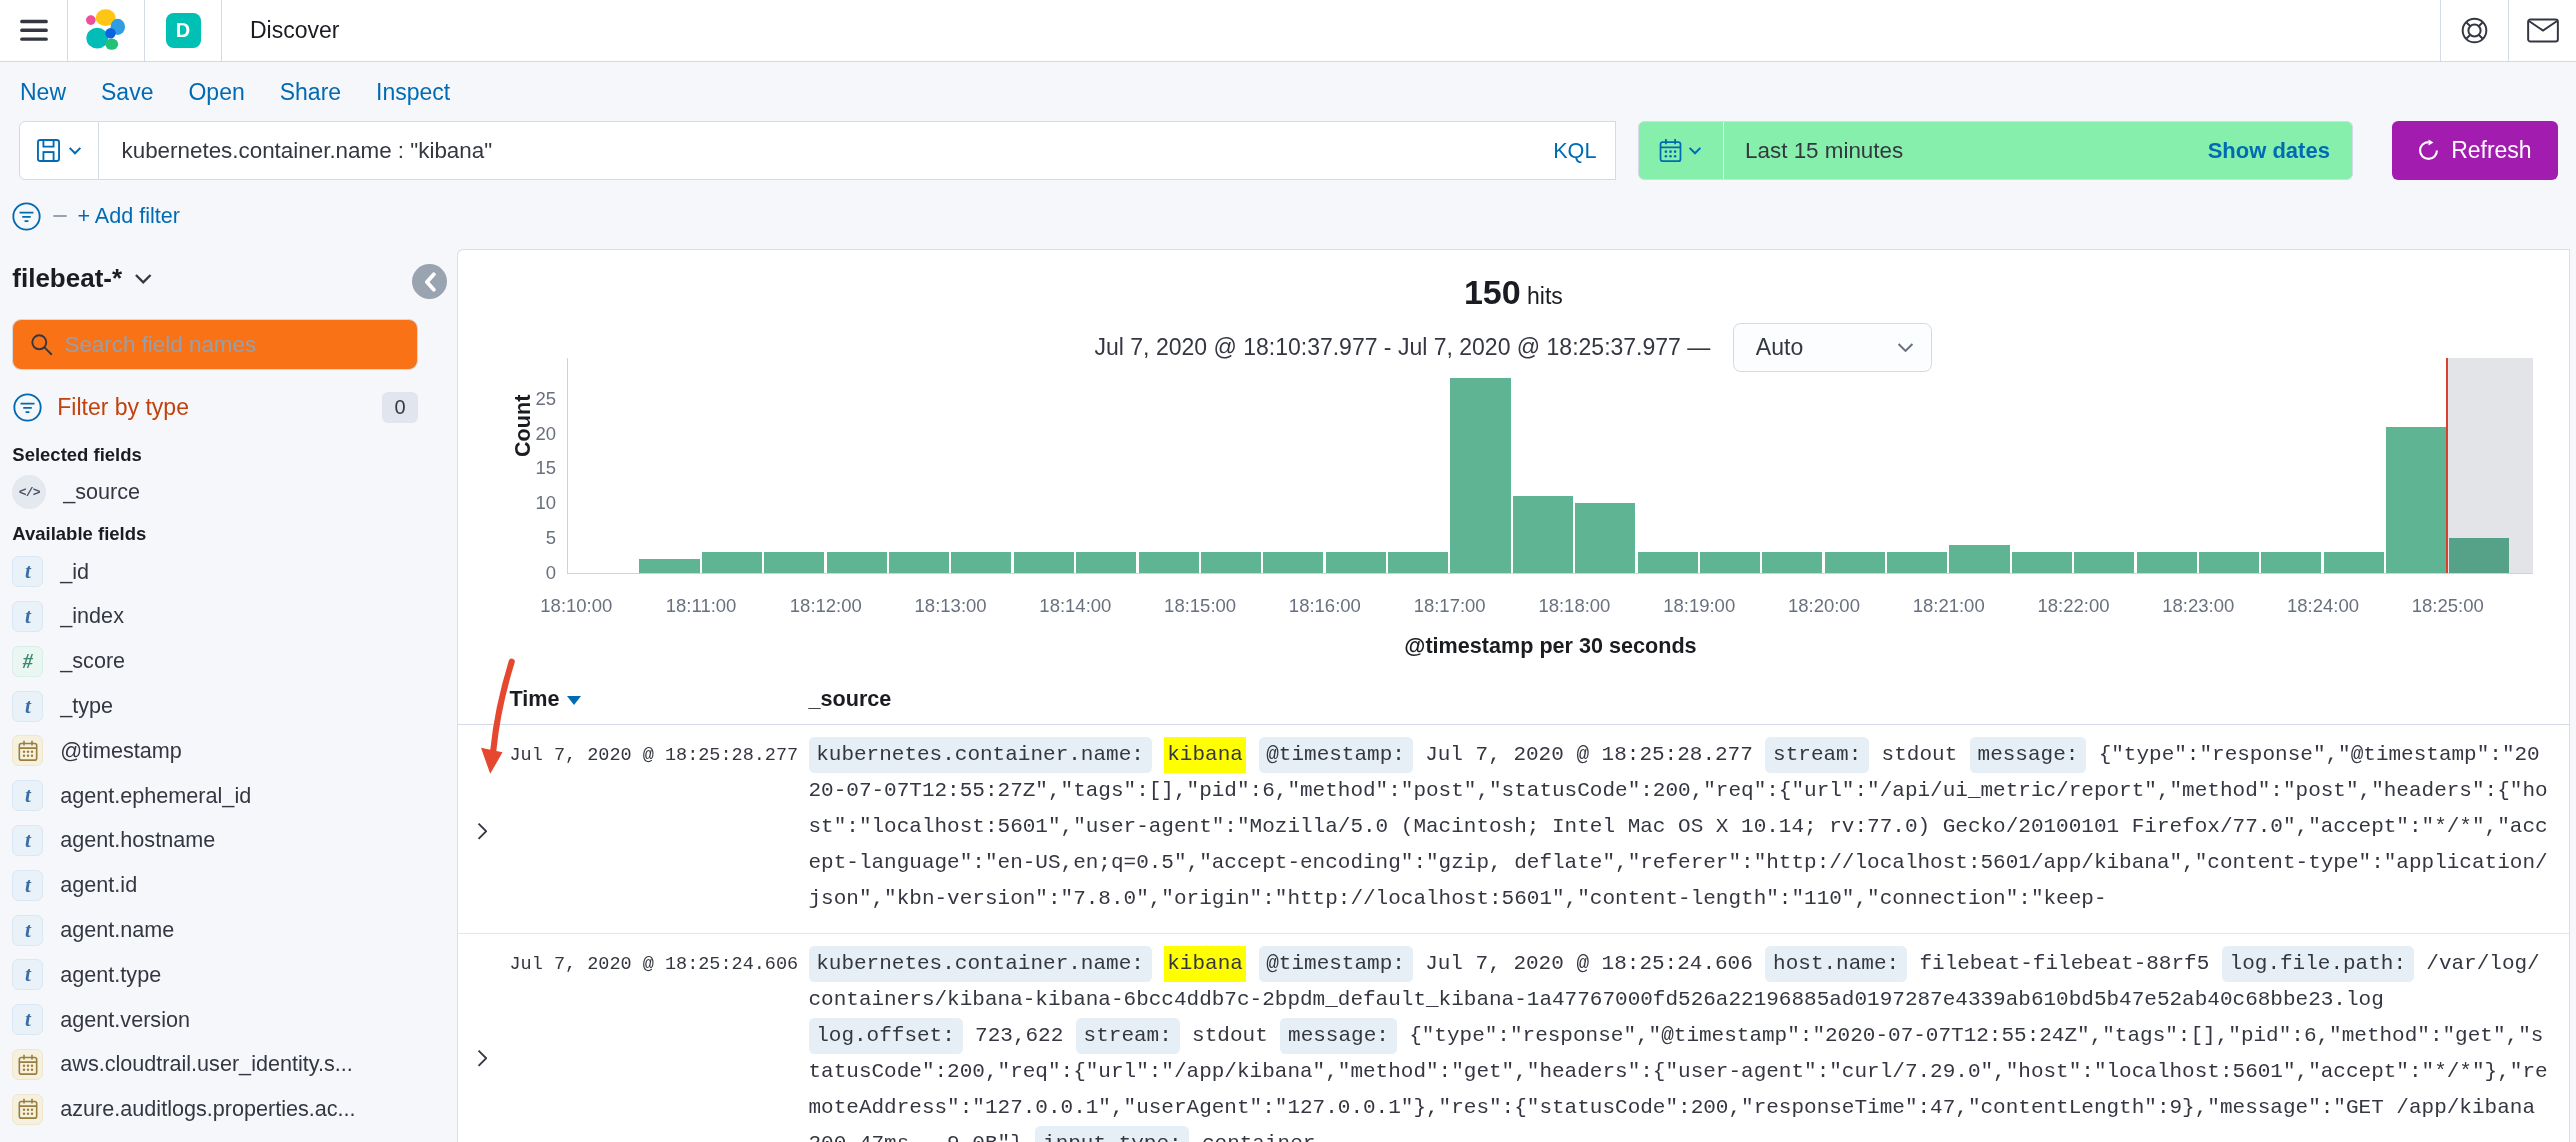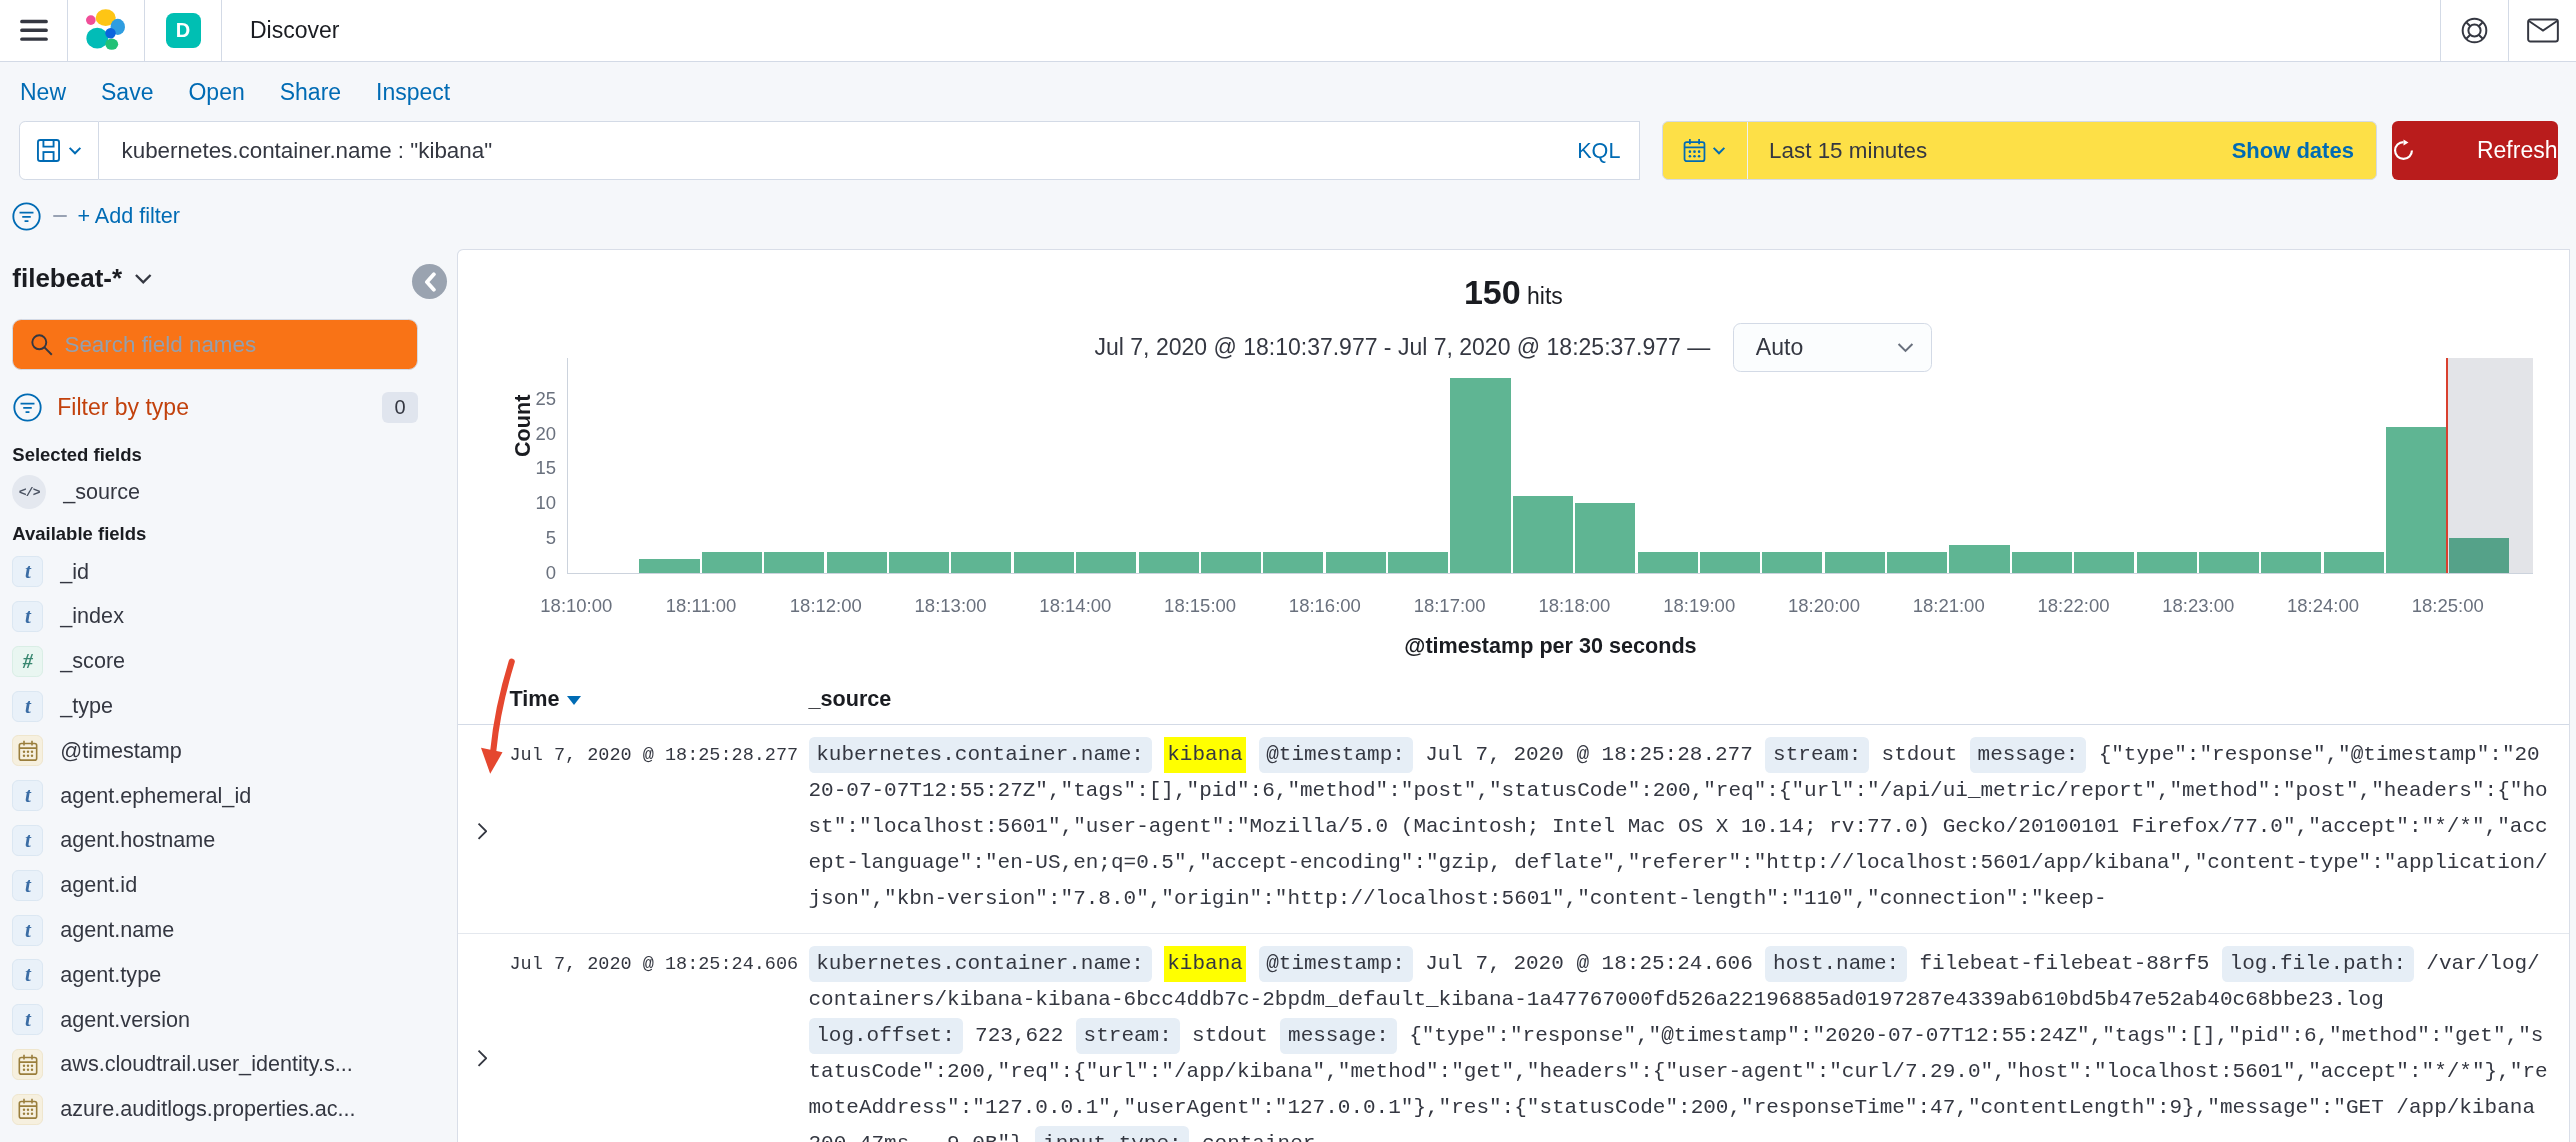--- a/index.html
+++ b/index.html
@@ -21,25 +21,25 @@
   
   .menu-links { display:flex; gap:35px; padding:17px 0 0 20px; font-size:23px; height:45px; }
   .menu-link { color:#006BB4; cursor:pointer; }
 
   
   .query-row { display:flex; margin:14px 18.5px 0; height:59px; }
   .save-cell { width:80px; background:#fff; border:0.8px solid #d3dae6; border-radius:6.2px 0 0 6.2px; display:flex; align-items:center; justify-content:center; gap:7px; cursor:pointer; }
   .query-input-wrap { flex:1; background:#fff; border:0.8px solid #d3dae6; border-left:none; display:flex; align-items:center; padding:0 18.5px 0 23px; }
   .query-input { flex:1; border:none; outline:none; font-size:22.4px; color:#343741; font-family:"Liberation Sans",sans-serif; background:transparent; }
   .kql-label { color:#006BB4; font-size:21.6px; margin-left:15.4px; cursor:pointer; }
-  .datepicker { width:715px; margin-left:21.6px; background:#fde047; border:0.8px solid #d3dae6; border-radius:6.2px; display:flex; align-items:center; }
+  .datepicker { width:715px; margin-left:21.6px; background:#86efac; border:0.8px solid #d3dae6; border-radius:6.2px; display:flex; align-items:center; }
   .dp-cal { width:85px; align-self:stretch; display:flex; align-items:center; justify-content:center; gap:6.2px; border-right:0.8px solid #edf0f5; cursor:pointer; }
   .dp-text { padding-left:21.6px; font-size:22.4px; cursor:pointer; }
   .dp-show { margin-left:auto; padding-right:21.6px; color:#006BB4; font-size:22px; font-weight:700; cursor:pointer; }
-  .refresh-btn { width:166px; margin-left:15px; background:#b91c1c; border:none; border-radius:6.2px; color:#fff; font-size:23px; font-family:"Liberation Sans",sans-serif; display:flex; align-items:center; justify-content:space-between; gap:10.8px; cursor:pointer; }
+  .refresh-btn { width:166px; margin-left:39px; background:#a21caf; border:none; border-radius:6.2px; color:#fff; font-size:23px; font-family:"Liberation Sans",sans-serif; display:flex; align-items:center; justify-content:center; gap:10.8px; cursor:pointer; }
 
   
   .filter-row { display:flex; align-items:center; gap:10.8px; margin:20px 0 0 10.8px; height:32px; }
   .filter-dash { width:14px; height:2.3px; background:#98a2b3; border-radius:1.5px; }
   .add-filter { color:#006BB4; font-size:21.6px; cursor:pointer; }
 
   
   .main { display:flex; margin-top:17px; height:1034px; position:relative; }
   .collapse-btn { position:absolute; left:412px; top:15.4px; width:35px; height:35px; border-radius:50%; background:#9aa3b0; display:flex; align-items:center; justify-content:center; z-index:6; cursor:pointer; border:none; }
 

